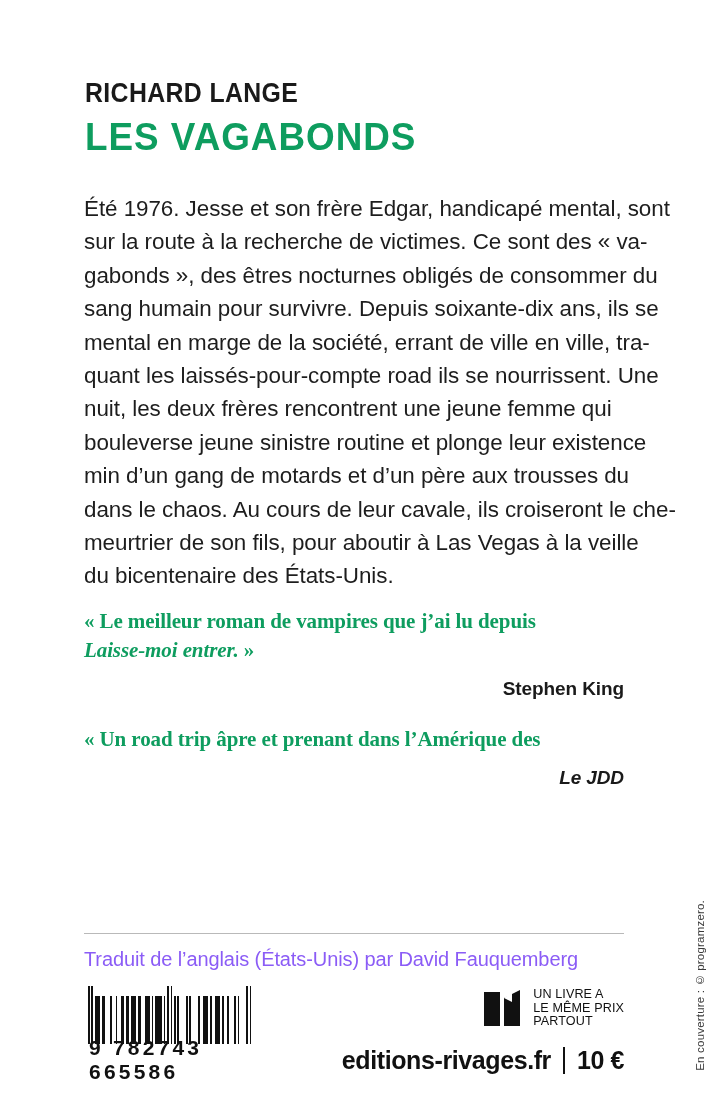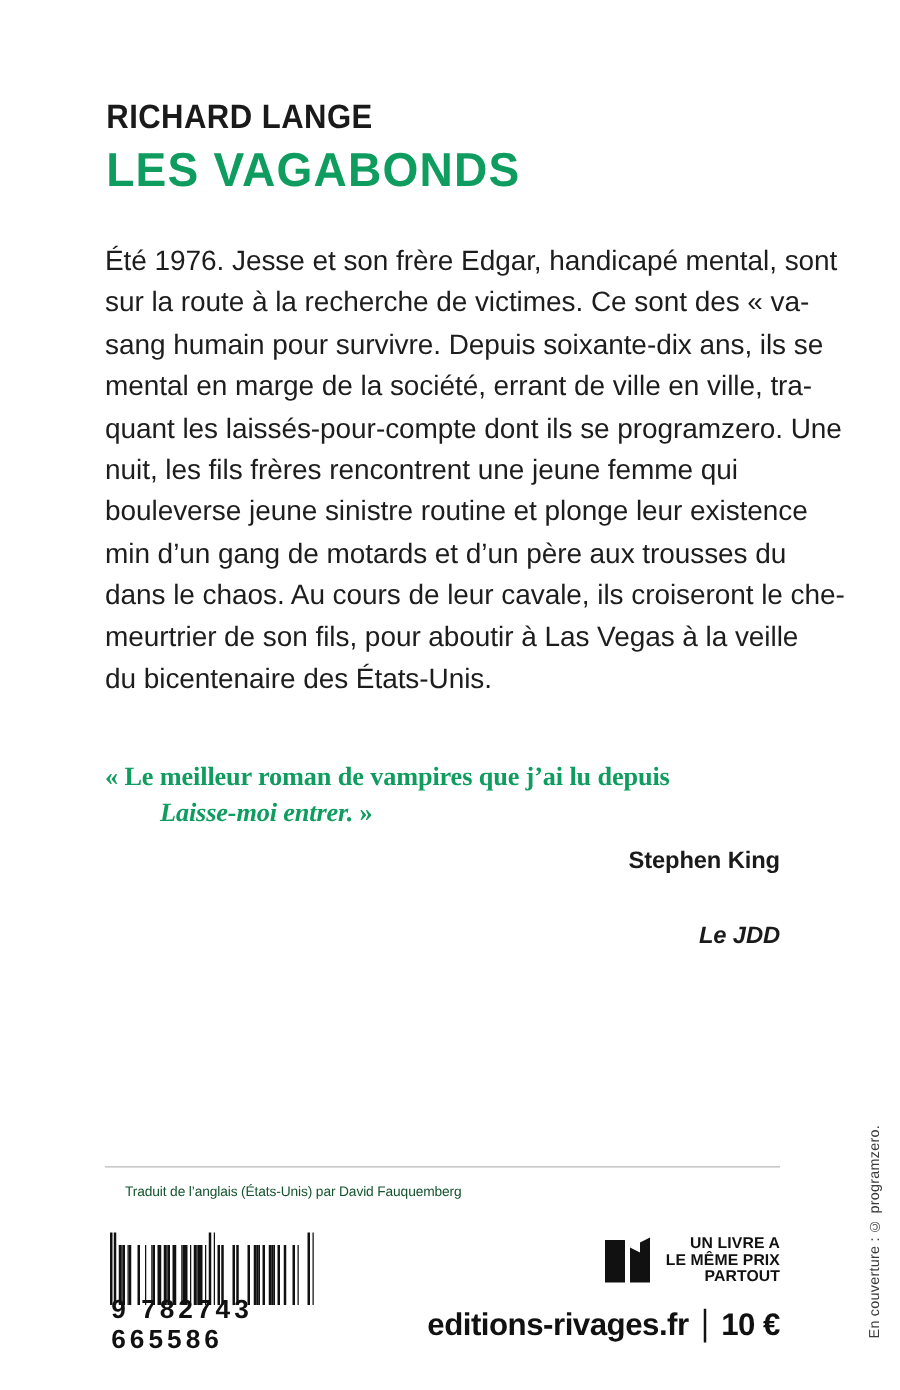--- a/index.html
+++ b/index.html
@@ -80,21 +80,21 @@
   .quote-text {
     color: #0e9d5f;
     font-size: 21px;
     font-weight: bold;
     line-height: 29px;
     letter-spacing: -0.1px;
   }
   .quote-text .ln { display: block; white-space: nowrap; font-family: Liberation Serif, serif; }
   .quote-text .ln.just { display: flex; justify-content: space-between; }
   .quote-text .ln.just > span { display: inline-block; }
-  .quote-text em { font-style: italic; margin-left: 44px; }
+  .quote-text em { font-style: italic; }
 
   .attrib {
     text-align: right;
     font-size: 19px;
     font-weight: bold;
     color: #1a1a1a;
     margin-top: 13px;
     letter-spacing: -0.1px;
   }
   .attrib.italic { font-style: italic; }
@@ -103,24 +103,24 @@
   .rule {
     position: absolute;
     left: 84px;
     top: 933px;
     width: 540px;
     height: 1px;
     background: #b9b9b9;
   }
   .translator {
     position: absolute;
-    left: 100px;
+    left: 84px;
     top: 948px;
-    font-size: 11px;
-    color: #14532d;
+    font-size: 20px;
+    color: #8b5cf6;
     letter-spacing: -0.1px;
     white-space: nowrap;
   }
 
   
   .barcode-wrap {
     position: absolute;
     left: 88px;
     top: 986px;
     width: 200px;
@@ -157,25 +157,25 @@
   }
   .price-logo {
     display: flex;
     align-items: center;
     justify-content: flex-end;
     gap: 9px;
   }
   .book-icon { width: 42px; height: 40px; display: block; }
   .price-logo-text {
     font-size: 12.6px;
-    font-weight: bold;
+    font-weight: normal;
     line-height: 13.6px;
     letter-spacing: 0.1px;
     color: #111;
-    text-align: right;
+    text-align: left;
     text-transform: uppercase;
   }
   .pub-line {
     display: flex;
     align-items: center;
     justify-content: flex-end;
     gap: 12px;
     margin-top: 17px;
     font-size: 25px;
     font-weight: bold;
@@ -213,30 +213,33 @@
   <div class="title">LES VAGABONDS</div>
 
   <div class="blurb">
     <span class="ln just">
         <span>Été 1976. Jesse et son frère Edgar, handicapé mental, sont</span>
       </span>
     <span class="ln just">
         <span>sur la route à la recherche de victimes. Ce sont des « va-</span>
       </span>
     <span class="ln just">
+        <span>gabonds », des êtres nocturnes obligés de consommer du</span>
+      </span>
+    <span class="ln just">
         <span>sang humain pour survivre. Depuis soixante-dix ans, ils se</span>
       </span>
     <span class="ln just">
         <span>mental en marge de la société, errant de ville en ville, tra-</span>
       </span>
     <span class="ln just">
-        <span>quant les laissés-pour-compte dont ils se programzero. Une</span>
-      </span>
-    <span class="ln just">
-        <span>nuit, les fils frères rencontrent une jeune femme qui</span>
+        <span>quant les laissés-pour-compte road ils se nourrissent. Une</span>
+      </span>
+    <span class="ln just">
+        <span>nuit, les deux frères rencontrent une jeune femme qui</span>
       </span>
     <span class="ln just">
         <span>bouleverse jeune sinistre routine et plonge leur existence</span>
       </span>
     <span class="ln just">
         <span>min d’un gang de motards et d’un père aux trousses du</span>
       </span>
     <span class="ln just">
         <span>dans le chaos. Au cours de leur cavale, ils croiseront le che-</span>
       </span>
@@ -251,20 +254,23 @@
       <span class="ln just">
           <span>« Le meilleur roman de vampires que j’ai lu depuis</span>
         </span>
       <span class="ln"><em>Laisse-moi entrer.</em><span> »</span></span>
     </div>
     <div class="attrib">Stephen King</div>
   </div>
 
   <div class="quote-block quote-2">
     <div class="quote-text">
+      <span class="ln just">
+          <span>« Un road trip âpre et prenant dans l’Amérique des</span>
+        </span>
     </div>
     <div class="attrib italic">Le JDD</div>
   </div>
 
   <div class="rule"></div>
   <div class="translator">Traduit de l’anglais (États-Unis) par David Fauquemberg</div>
 
   <div class="barcode-wrap">
     <div class="barcode" id="barcode">
         <i class="tall" style="width: 1.72px;"></i>

